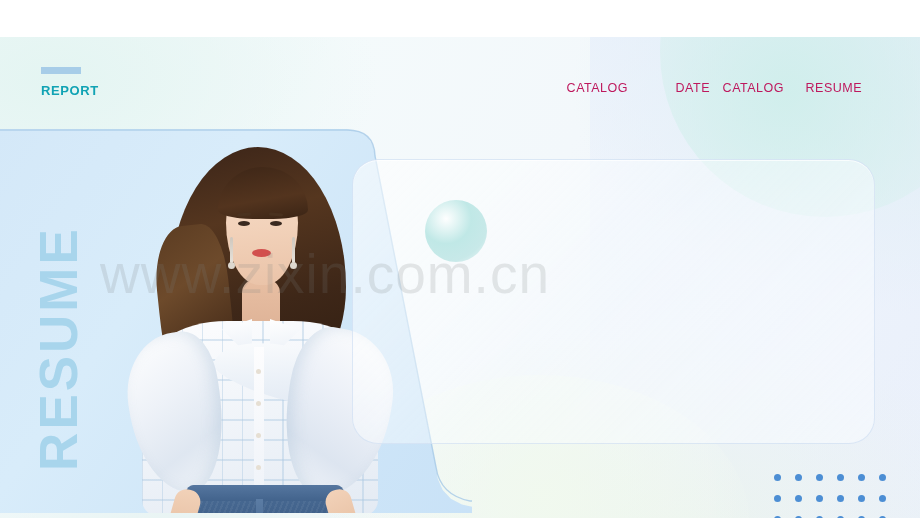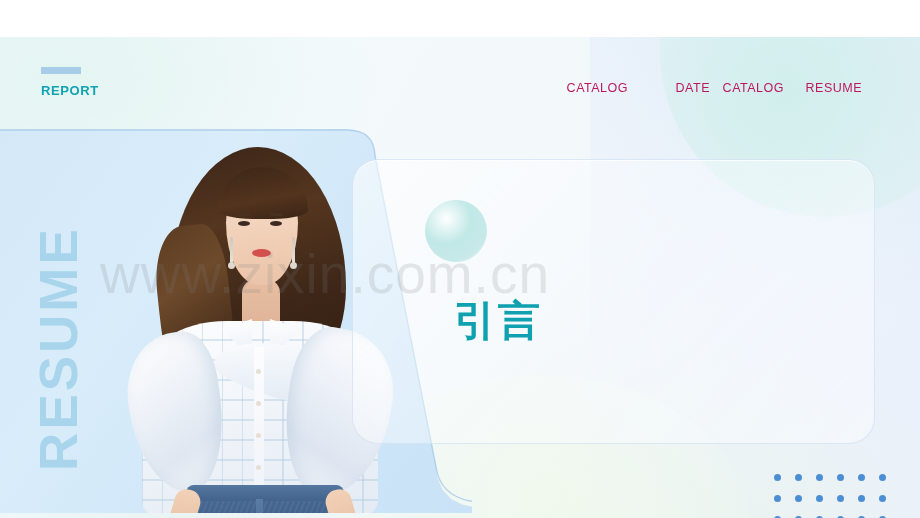--- a/index.html
+++ b/index.html
@@ -445,21 +445,20 @@
 
     <div class="p-jeans"></div>
     <div class="p-waistband"></div>
     <div class="p-drawstring"></div>
     <div class="p-arm-l"></div>
     <div class="p-arm-r"></div>
   </div>
 
   <div class="content-card"></div>
   <div class="deco-circle"></div>
-  <div class="section-title">引言</div>
 
   <div class="dot-grid">
     <div class="dot"></div>
     <div class="dot"></div>
     <div class="dot"></div>
     <div class="dot"></div>
     <div class="dot"></div>
     <div class="dot"></div>
     <div class="dot"></div>
     <div class="dot"></div>

